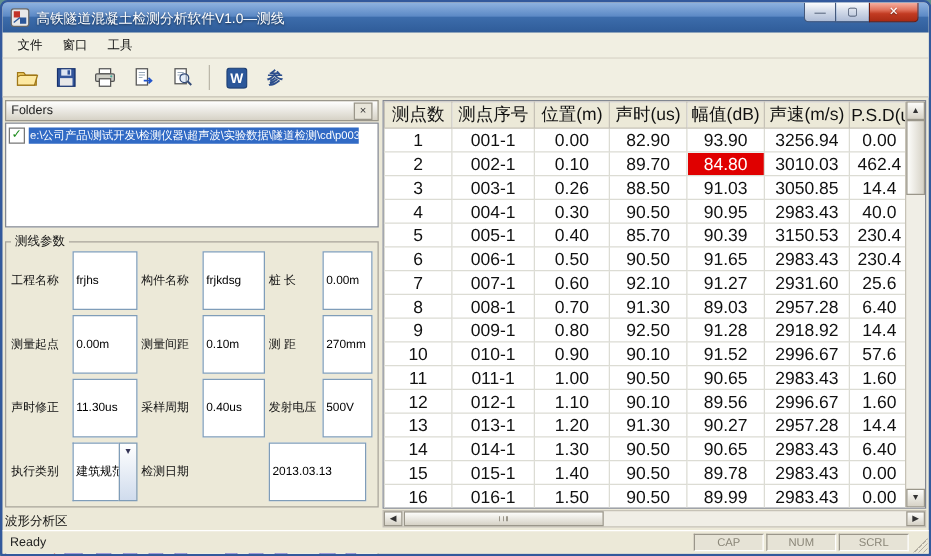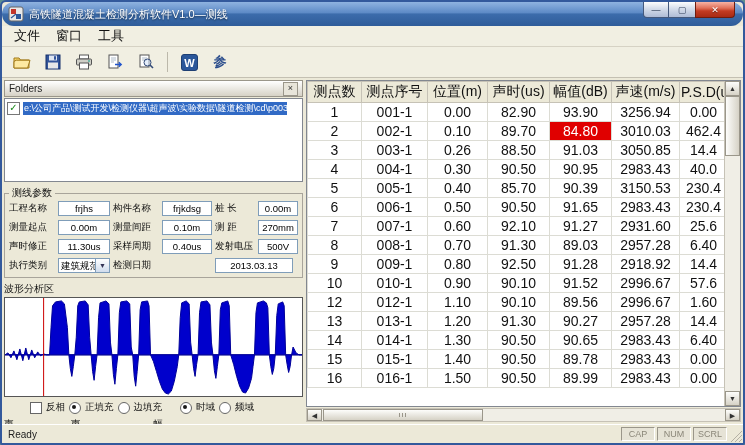--- a/index.html
+++ b/index.html
@@ -1,31 +1,31 @@
 <!DOCTYPE html>
 <html><head>
 <meta charset="utf-8">
 <style>
   html,body{margin:0;padding:0;}
   body{width:745px;height:445px;position:relative;font-family:"Liberation Sans","DejaVu Sans",sans-serif;background:#5f8f8f;overflow:hidden;}
   .window{position:absolute;inset:0;border:2px solid #33599c;border-radius:6px 6px 2px 2px;background:#ece9d8;box-sizing:border-box;display:flex;flex-direction:column;overflow:hidden;}
 
   
-  .titlebar{height:24px;flex:none;background:linear-gradient(180deg,#8fb3e0 0%,#5d8ac6 45%,#3c6cab 50%,#2f5c99 100%);display:flex;align-items:center;padding:0 6px;position:relative;border-radius:12px;}
+  .titlebar{height:24px;flex:none;background:linear-gradient(180deg,#8fb3e0 0%,#5d8ac6 45%,#3c6cab 50%,#2f5c99 100%);display:flex;align-items:center;padding:0 6px;position:relative;}
   .app-icon{width:16px;height:16px;flex:none;}
   .title-text{color:#fff;font-size:11px;margin-left:5px;text-shadow:0 1px 2px rgba(0,0,0,.6);white-space:nowrap;}
   .win-btn-group{position:absolute;top:0;right:8px;display:flex;}
   .win-btn{height:16px;display:flex;align-items:center;justify-content:center;font-size:9px;box-sizing:border-box;border:1px solid #44597c;border-top:none;color:#2e3d57;}
   .btn-min{width:26px;background:linear-gradient(#fdfdfd,#d4dcea 45%,#aebcd6);border-radius:0 0 0 4px;}
   .btn-max{width:26px;background:linear-gradient(#fdfdfd,#d4dcea 45%,#aebcd6);border-left:none;border-right:none;}
   .btn-close{width:40px;background:linear-gradient(#f7b3a4,#e0705a 40%,#c23b22 60%,#a82a14);border-radius:0 0 4px 0;color:#fff;border-color:#6e1c0e;text-shadow:0 1px 1px rgba(0,0,0,.5);}
 
   
   .menubar{height:20px;flex:none;background:#f1efe2;border-bottom:1px solid #d6d2c4;display:flex;align-items:center;padding-left:4px;}
-  .menu-item{font-size:13px;padding:2px 8px;color:#111;}
+  .menu-item{font-size:10px;padding:2px 8px;color:#111;}
 
   
   .toolbar{height:30px;flex:none;background:#f1efe2;border-bottom:1px solid #c4c0b2;display:flex;align-items:center;padding:0 6px;gap:3px;}
   .tool-btn{width:26px;height:25px;display:flex;align-items:center;justify-content:center;border:1px solid transparent;border-radius:2px;background:transparent;}
   .tool-sep{width:1px;height:20px;background:#bcb8aa;margin:0 4px;}
   .canshu-text{font-size:13px;font-weight:bold;color:#2b4d8c;}
 
   
   .workspace{flex:1;display:flex;padding:2px;gap:3px;min-height:0;}
 
@@ -35,21 +35,21 @@
   .panel-close{margin-left:auto;width:13px;height:12px;border:1px solid #9a968a;background:#e8e5da;font-size:9px;line-height:10px;text-align:center;color:#333;}
   .tree-box{height:76px;flex:none;background:#fff;border:1px solid #828790;margin-top:1px;padding:3px 2px;overflow:hidden;}
   .tree-item{display:flex;align-items:center;gap:3px;font-size:9px;}
   .tree-check{width:11px;height:11px;flex:none;border:1px solid #777;background:#fff;color:#1a8a1a;font-size:10px;line-height:9px;text-align:center;font-weight:bold;}
   .tree-label{background:#316ac5;color:#fff;padding:0 1px;white-space:nowrap;overflow:hidden;max-width:262px;}
 
   fieldset.params{border:1px solid #a8a49a;margin:4px 0 0;padding:1px 4px 4px;}
   fieldset.params legend{font-size:10px;padding:0 3px;color:#111;}
   .pgrid{display:grid;grid-template-columns:46px 52px 46px 50px 40px 1fr;row-gap:4px;column-gap:3px;align-items:center;}
   .plabel{font-size:9.5px;white-space:nowrap;color:#111;}
-  .pvalue{height:13px;background:#fff;border:1px solid #7f9db9;font-size:9.5px;padding:0 2px;line-height:13px;white-space:nowrap;overflow:hidden;text-align:center;}
+  .pvalue{height:13px;background:#fff;border:1px solid #7f9db9;font-size:9.5px;padding:16px 2px;line-height:13px;white-space:nowrap;overflow:hidden;}
   .combo{display:flex;align-items:stretch;}
   .combo .pvalue{flex:1;border-right:none;}
   .combo-arrow{width:13px;background:linear-gradient(#fff,#d0dced);border:1px solid #7f9db9;font-size:7px;line-height:13px;text-align:center;color:#335;}
   .date-box{grid-column:5 / 7;width:72px;}
 
   .wave-label{font-size:10px;margin:4px 0 1px;color:#111;font-family:Liberation Mono, monospace;}
   .wave-box{height:98px;flex:none;border:1px solid #555;background:#fff;position:relative;}
   .wave-box svg{position:absolute;inset:0;width:100%;height:100%;}
 
   .controls{display:flex;align-items:center;gap:4px;font-size:9.5px;margin-top:4px;padding-left:26px;color:#111;}
@@ -85,21 +85,21 @@
   .hscroll{height:14px;flex:none;background:#f0eee6;border:1px solid #c6c2b6;position:relative;box-sizing:border-box;margin-top:1px;}
   .harrow{position:absolute;top:0;bottom:0;width:15px;background:linear-gradient(#fdfdfb,#d6d2c6);border:1px solid #9a968a;box-sizing:border-box;font-size:7px;line-height:11px;text-align:center;color:#333;}
   .harrow.left{left:0}.harrow.right{right:0}
   .hthumb{position:absolute;left:16px;top:0;bottom:0;width:160px;background:linear-gradient(#fdfdfb,#d6d2c6);border:1px solid #9a968a;box-sizing:border-box;}
   .hthumb::after{content:"";position:absolute;left:calc(50% - 4px);top:3px;bottom:3px;width:8px;background:repeating-linear-gradient(90deg,#9a968a 0 1px,transparent 1px 3px);}
 
   
   .statusbar{height:18px;flex:none;background:#ece9d8;border-top:1px solid #fff;display:flex;align-items:center;font-size:10px;position:relative;color:#222;}
   .status-ready{padding-left:6px;}
   .status-inds{margin-left:auto;display:flex;gap:2px;margin-right:16px;}
-  .ind{min-width:26px;text-align:center;font-size:9px;color:#8a8678;border:1px solid;border-color:#9a968a #ffffff #ffffff #9a968a;padding:1px 3px;background:#e6e3d6;}
+  .ind{min-width:26px;text-align:center;font-size:9px;color:#8a8678;border:1px solid;border-color:#9a968a #ffffff #ffffff #9a968a;padding:1px 14px;background:#e6e3d6;}
   .grip{position:absolute;right:1px;bottom:1px;width:13px;height:13px;background:linear-gradient(135deg,transparent 0 55%,#b4b0a4 55% 60%,transparent 60% 70%,#b4b0a4 70% 75%,transparent 75% 85%,#b4b0a4 85% 90%,transparent 90%);}
 </style>
 </head>
 <body>
 
 <div class="window">
 
   <div class="titlebar">
     <svg class="app-icon" viewBox="0 0 16 16">
       <rect x="1" y="1" width="14" height="14" rx="2" fill="#e8e8e8" stroke="#666"></rect>
@@ -366,20 +366,29 @@
               <tr>
                 <td>10</td>
                 <td>010-1</td>
                 <td>0.90</td>
                 <td>90.10</td>
                 <td>91.52</td>
                 <td>2996.67</td>
                 <td>57.6</td>
               </tr>
               <tr>
+                <td>11</td>
+                <td>011-1</td>
+                <td>1.00</td>
+                <td>90.50</td>
+                <td>90.65</td>
+                <td>2983.43</td>
+                <td>1.60</td>
+              </tr>
+              <tr>
                 <td>12</td>
                 <td>012-1</td>
                 <td>1.10</td>
                 <td>90.10</td>
                 <td>89.56</td>
                 <td>2996.67</td>
                 <td>1.60</td>
               </tr>
               <tr>
                 <td>13</td>

